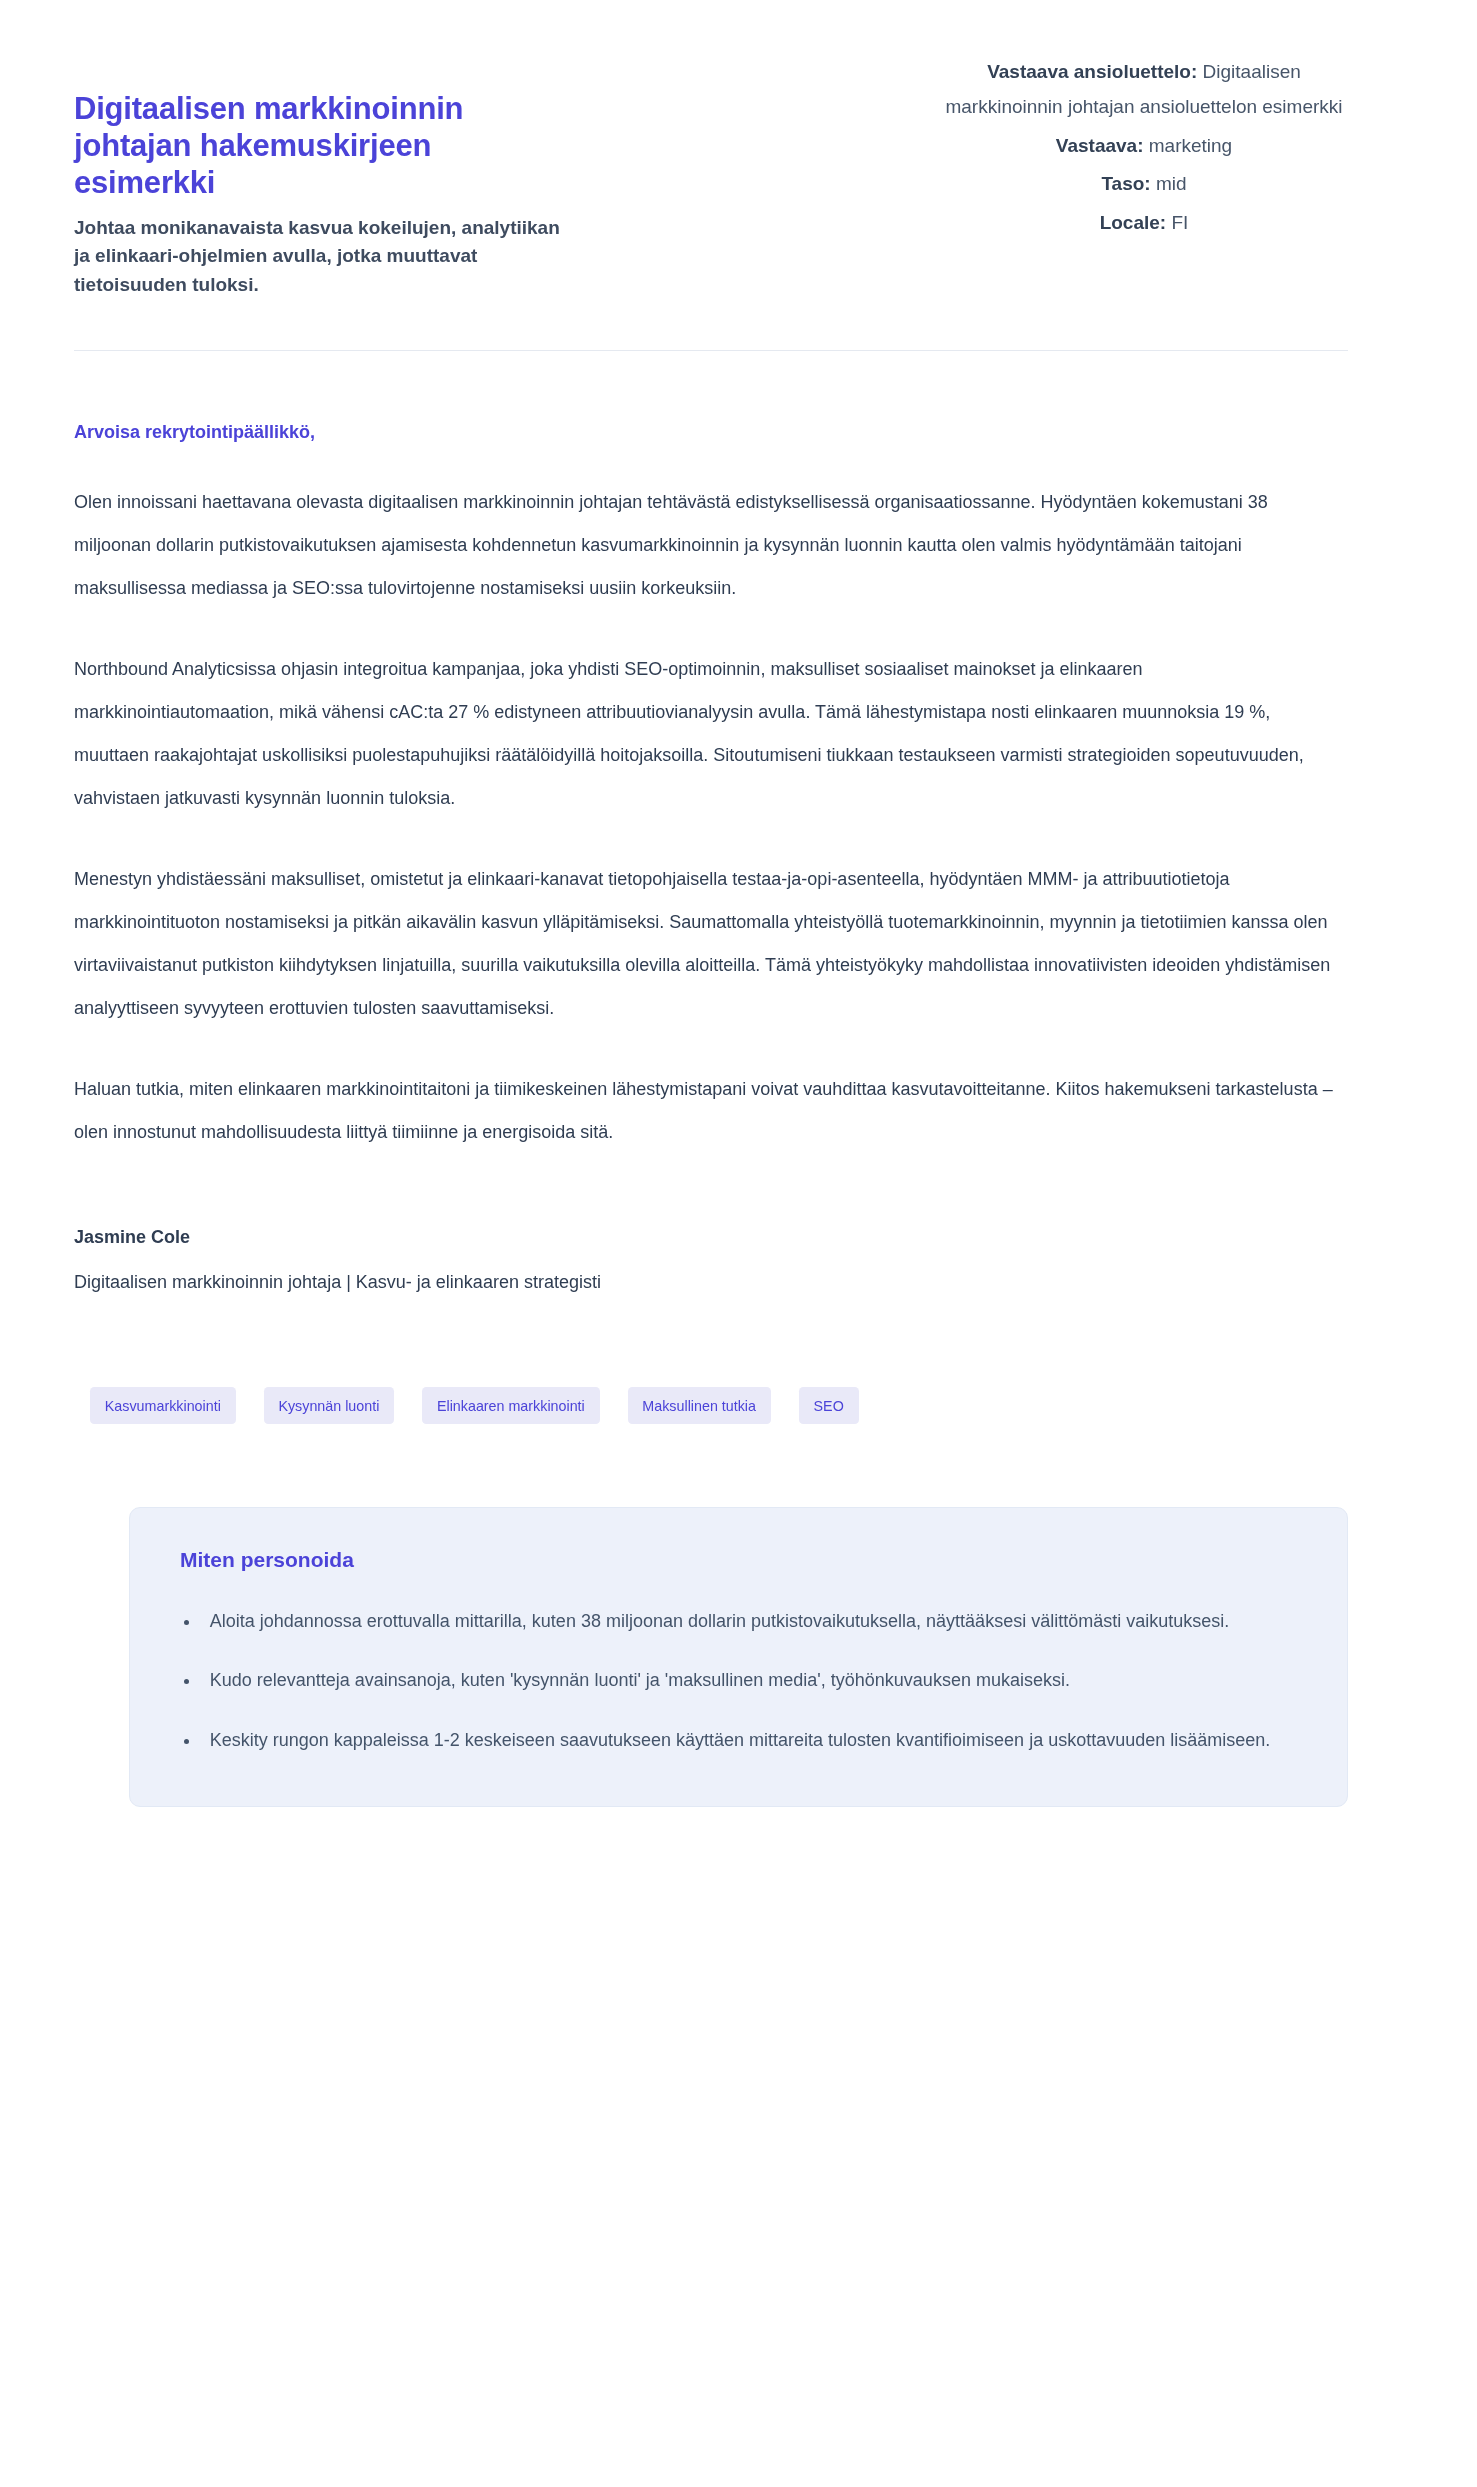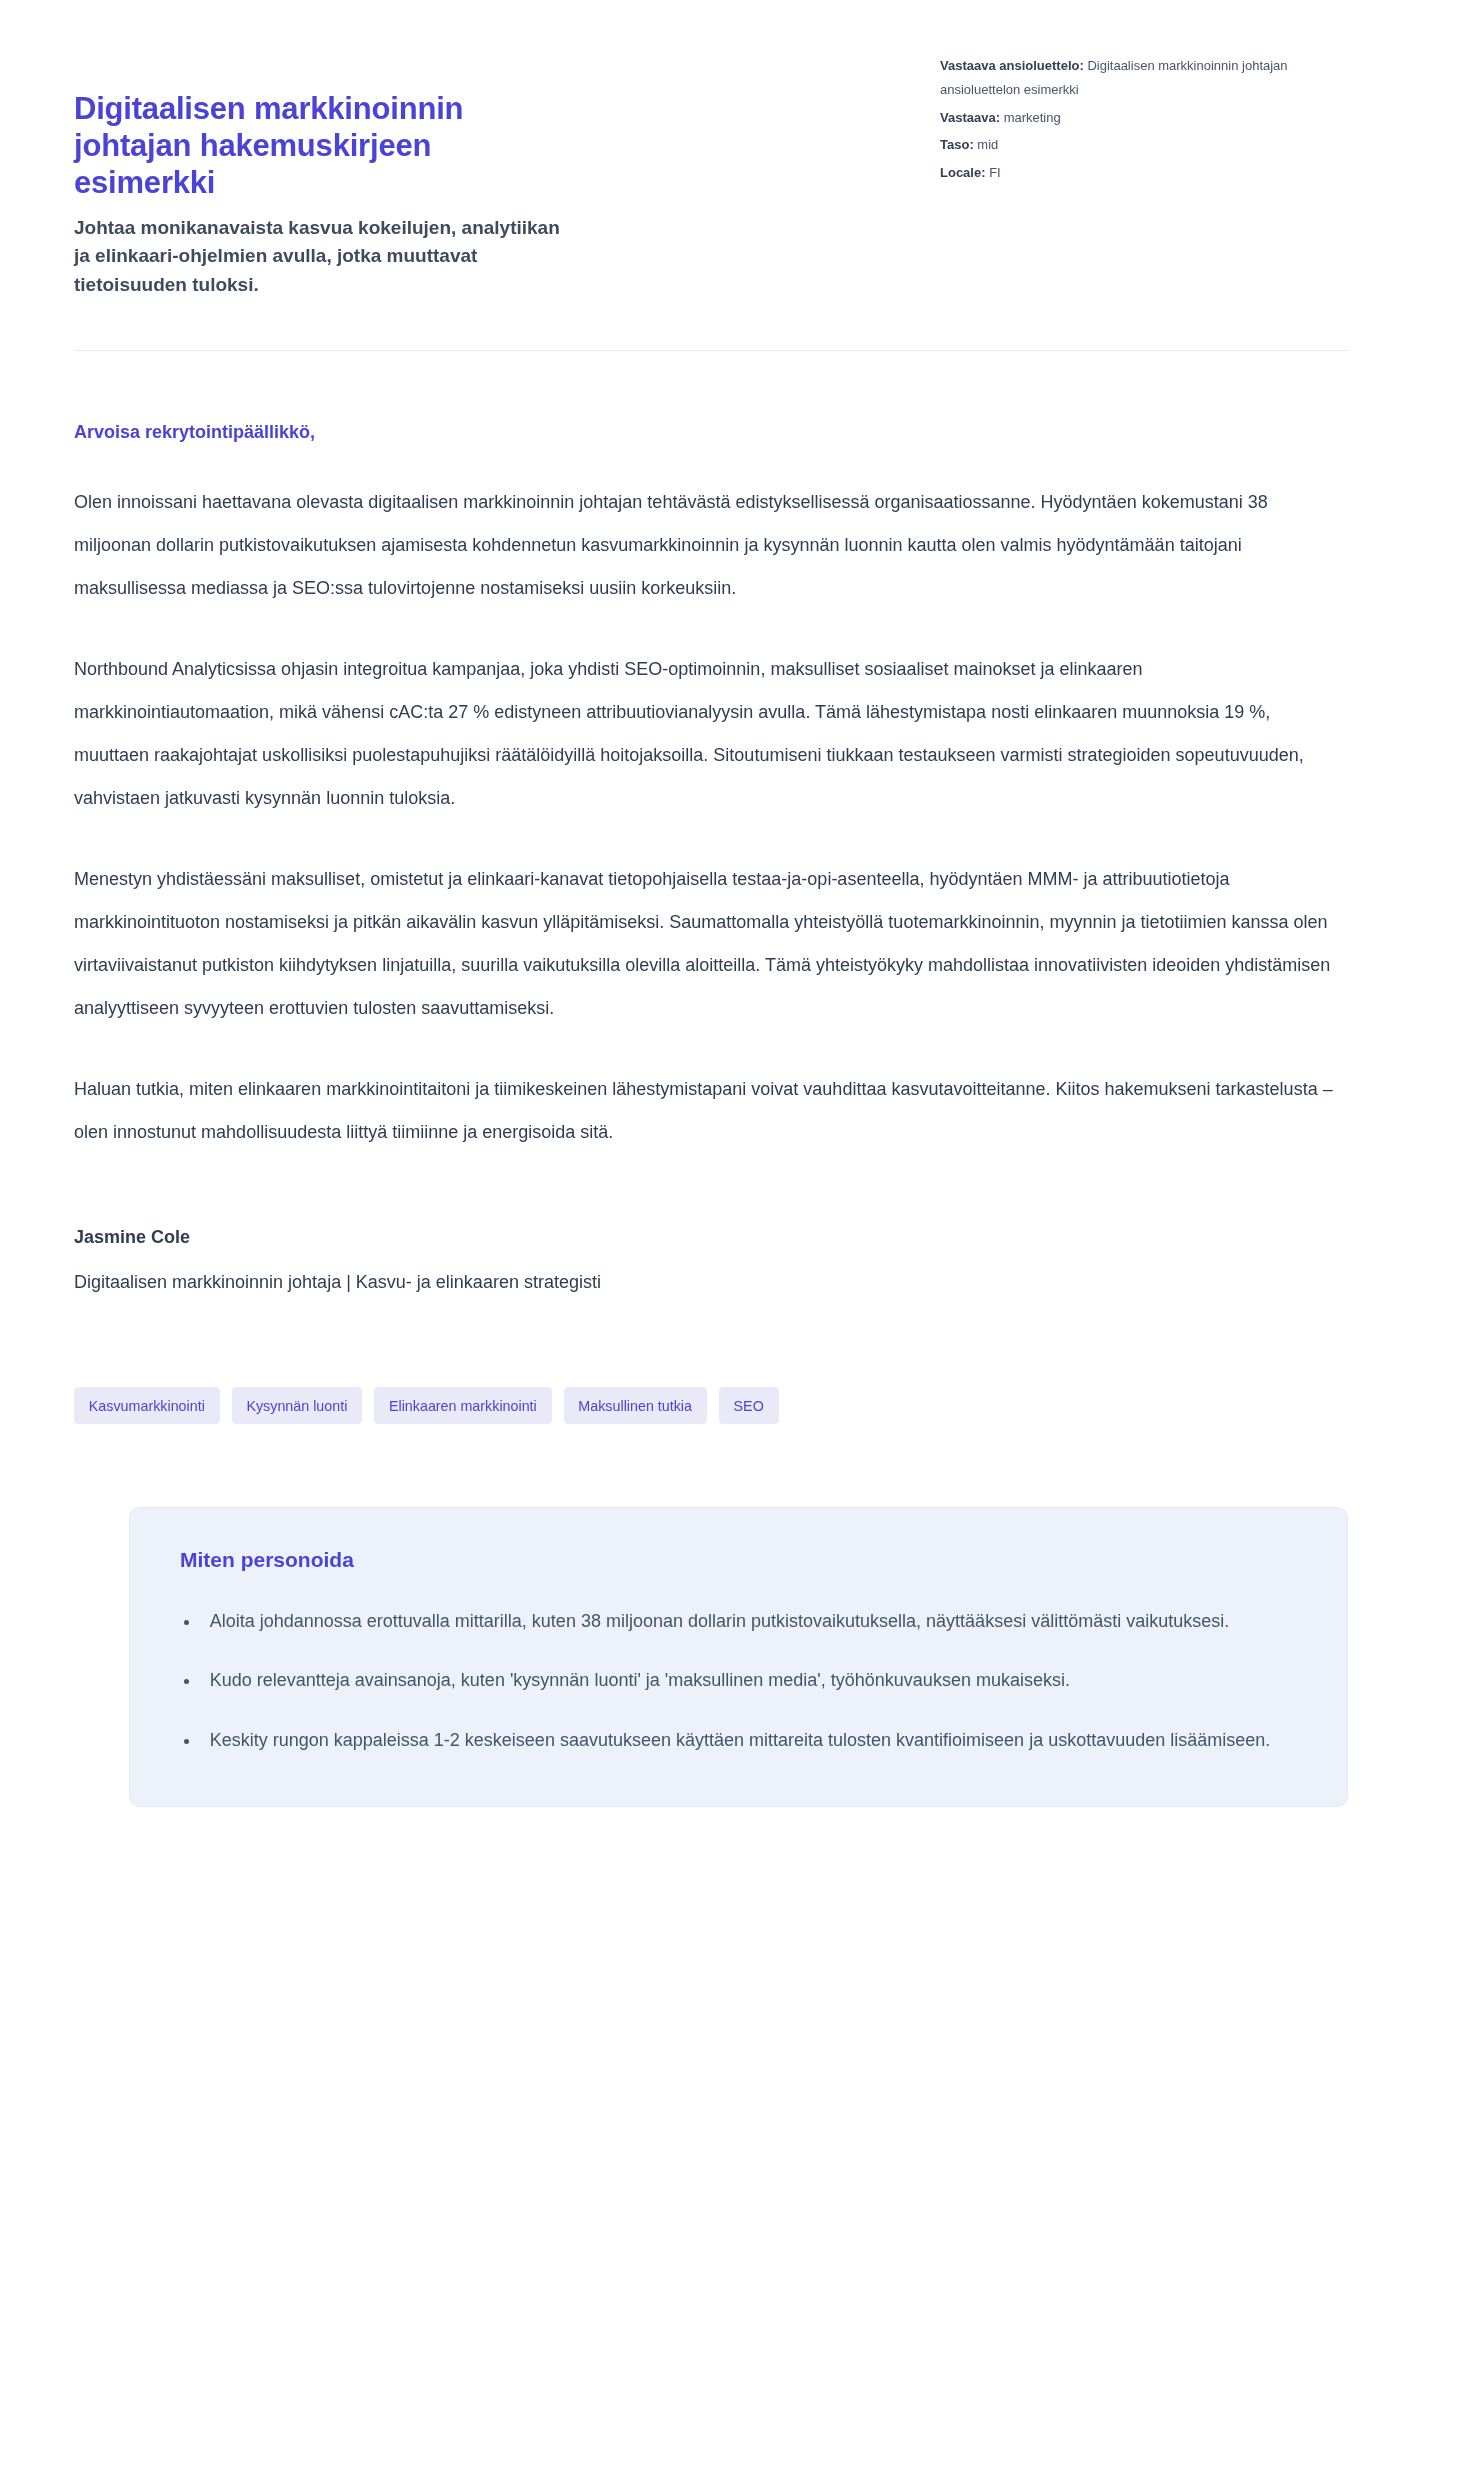--- a/index.html
+++ b/index.html
@@ -28,22 +28,22 @@
   .subtitle {
     margin: 0;
     font-size: 19px;
     font-weight: 700;
     line-height: 1.52;
     color: #3e4b5f;
   }
   .meta {
     width: 408px;
     padding-top: 7px;
-    text-align: left;
-    font-size: 13px;
+    text-align: center;
+    font-size: 19px;
     line-height: 1.85;
     color: #475569;
   }
   .meta-row { margin-bottom: 3.5px; }
   .meta strong { color: #334155; font-weight: 700; }
   .divider { border: none; border-top: 0.9px solid #e5e9f0; margin: 50px 0 0 0; }
   .greeting {
     margin: 71px 0 0 0;
     font-size: 18px;
     font-weight: 700;
@@ -60,20 +60,21 @@
   .sig-title { margin: 24px 0 0 0; font-size: 18px; color: #2f3d52; }
   .tags { margin-top: 94px; display: flex; flex-wrap: wrap; gap: 12px; }
   .tag {
     display: inline-block;
     background: #e9e9f8;
     color: #4b43d8;
     font-size: 14.3px;
     padding: 10.4px 14.8px;
     border-radius: 4.3px;
     white-space: nowrap;
+    margin-left: 16px;
   }
   .tips {
     box-sizing: border-box;
     margin-top: 83px;
     margin-left: 55px;
     background: #edf1fa;
     border: 0.9px solid #e2e9f5;
     border-radius: 11px;
     padding: 40px 56px 45px 50px;
   }

